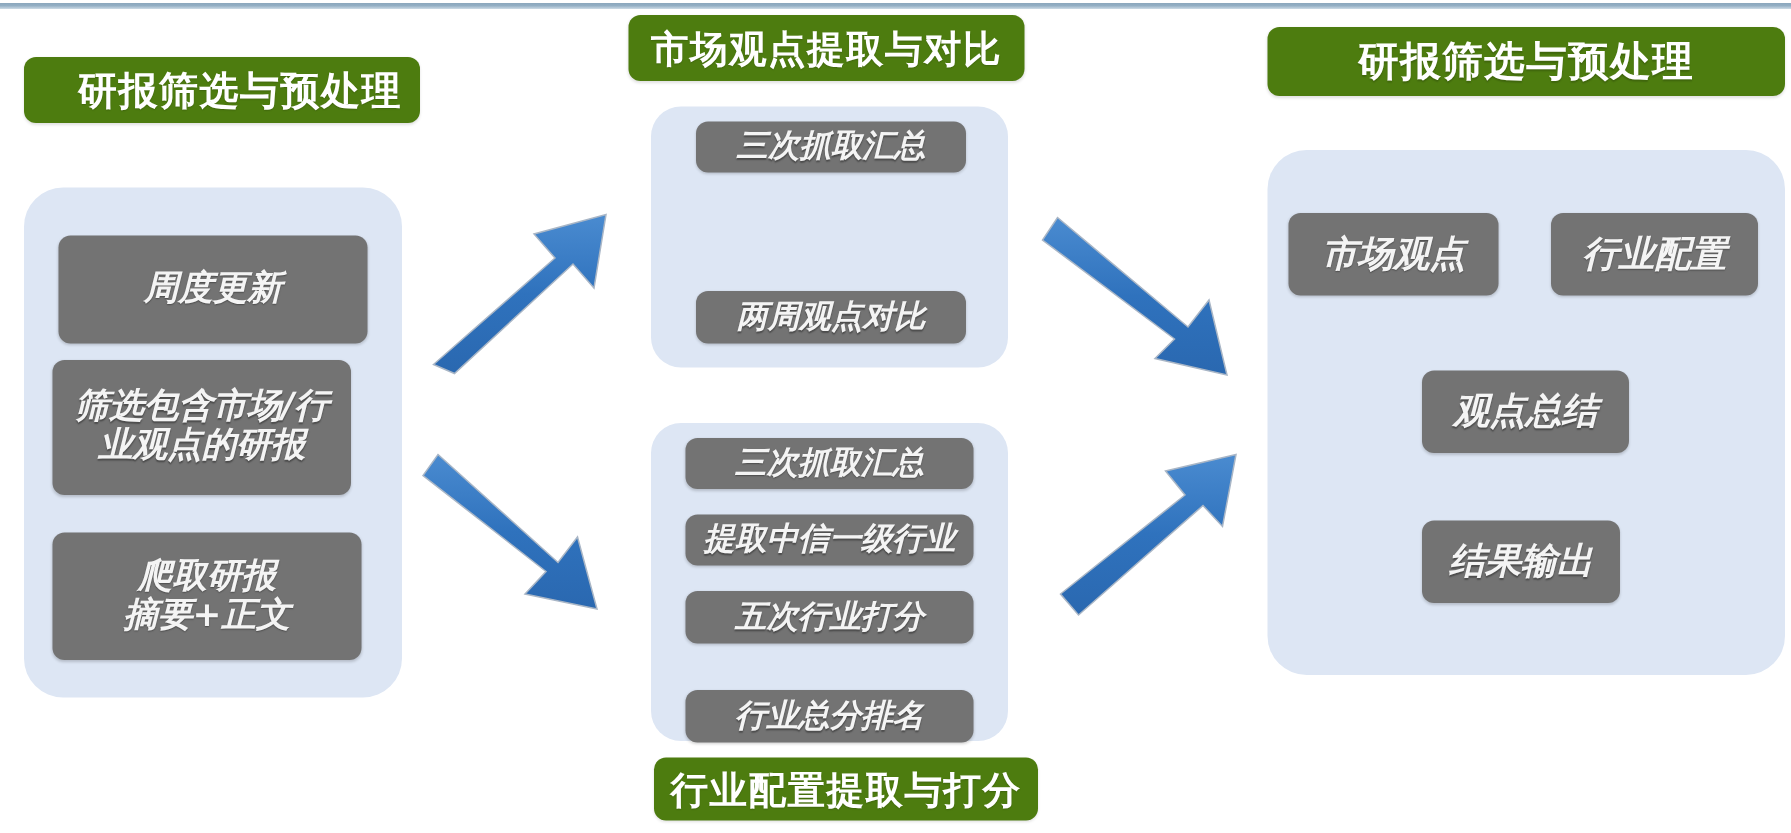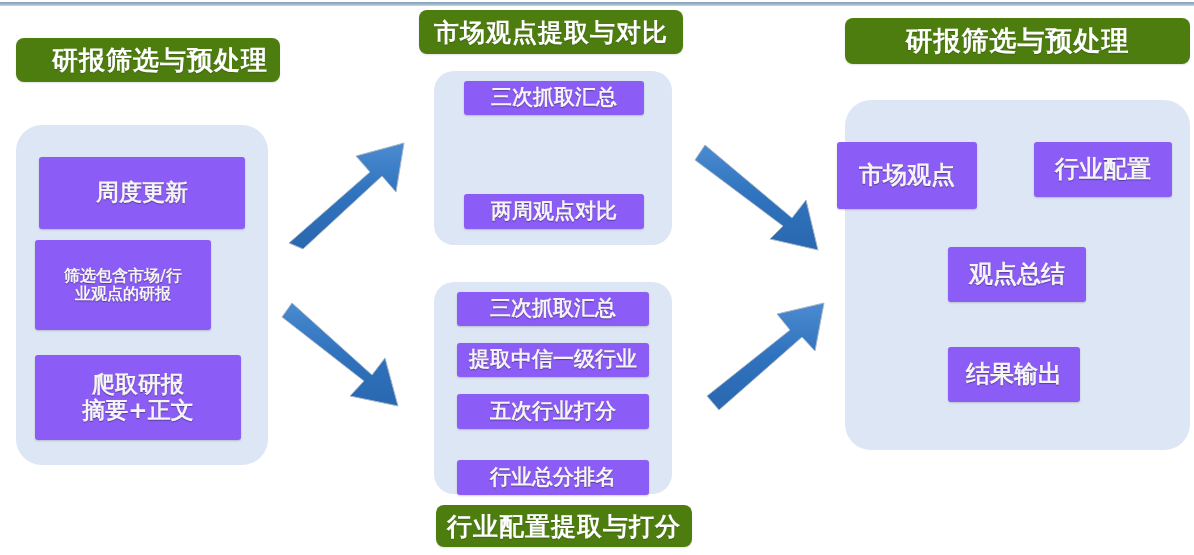--- a/index.html
+++ b/index.html
@@ -43,32 +43,33 @@
   }
   
   .panel {
     position: absolute;
     background: #dde6f4;
     border-radius: 26px;
   }
   
   .node {
     position: absolute;
-    background: #8b5cf6;
-    border-radius: 3px;
+    background: #737373;
+    border-radius: 8px;
     color: #f4f4f4;
     display: flex;
     align-items: center;
     justify-content: center;
     text-align: center;
     font-weight: 700;
     line-height: 1.12;
     text-shadow: 0 1px 1px rgba(0,0,0,0.35);
     box-shadow: 0 1px 2px rgba(0,0,0,0.18);
     white-space: pre-line;
+    font-style: italic;
   }
   .svg-layer {
     position: absolute;
     left: 0;
     top: 0;
     width: 1194px;
     height: 555px;
     pointer-events: none;
   }
 </style>
@@ -126,21 +127,21 @@
       <path d="M707,396 L790,330 L777,314 L824,303 L815,351 L802,337 L719,410 Z"></path>
     </g>
   </svg>
 
   <div class="section-header" style="left:16px; top:38px; width:240px; height:44px; font-size:26px;padding-left:24px;">研报筛选与预处理</div>
 
   <div class="panel" style="left:16px; top:125px; width:252px; height:340px;"></div>
 
   <div class="node" style="left:39px; top:157px; width:206px; height:72px; font-size:23px;">周度更新</div>
 
-  <div class="node" style="left:35px; top:240px; width:176px; height:90px; font-size:16px;">筛选包含市场/行
+  <div class="node" style="left:35px; top:240px; width:199px; height:90px; font-size:23px;">筛选包含市场/行
 业观点的研报</div>
 
   <div class="node" style="left:35px; top:355px; width:206px; height:85px; font-size:23px;">爬取研报
 摘要+正文</div>
 
   <div class="section-header" style="left:419px; top:10px; width:264px; height:44px; font-size:25px;">市场观点提取与对比</div>
 
   <div class="panel" style="left:434px; top:71px; width:238px; height:174px; border-radius:20px;"></div>
 
   <div class="node" style="left:464px; top:81px; width:180px; height:34px; font-size:21px;">三次抓取汇总</div>
@@ -157,21 +158,21 @@
   <div class="node" style="left:457px; top:394px; width:192px; height:35px; font-size:21px;">五次行业打分</div>
 
   <div class="node" style="left:457px; top:460px; width:192px; height:35px; font-size:21px;">行业总分排名</div>
 
   <div class="section-header" style="left:436px; top:505px; width:256px; height:42px; font-size:25px;">行业配置提取与打分</div>
 
   <div class="section-header" style="left:845px; top:18px; width:345px; height:46px; font-size:27px;">研报筛选与预处理</div>
 
   <div class="panel" style="left:845px; top:100px; width:345px; height:350px;"></div>
 
-  <div class="node" style="left:837px; top:142px; width:140px; height:67px; font-size:24px;">市场观点</div>
+  <div class="node" style="left:859px; top:142px; width:140px; height:55px; font-size:24px;">市场观点</div>
 
   <div class="node" style="left:1034px; top:142px; width:138px; height:55px; font-size:24px;">行业配置</div>
 
   <div class="node" style="left:948px; top:247px; width:138px; height:55px; font-size:24px;">观点总结</div>
 
   <div class="node" style="left:948px; top:347px; width:132px; height:55px; font-size:24px;">结果输出</div>
 
 </div>
 
 </body></html>

